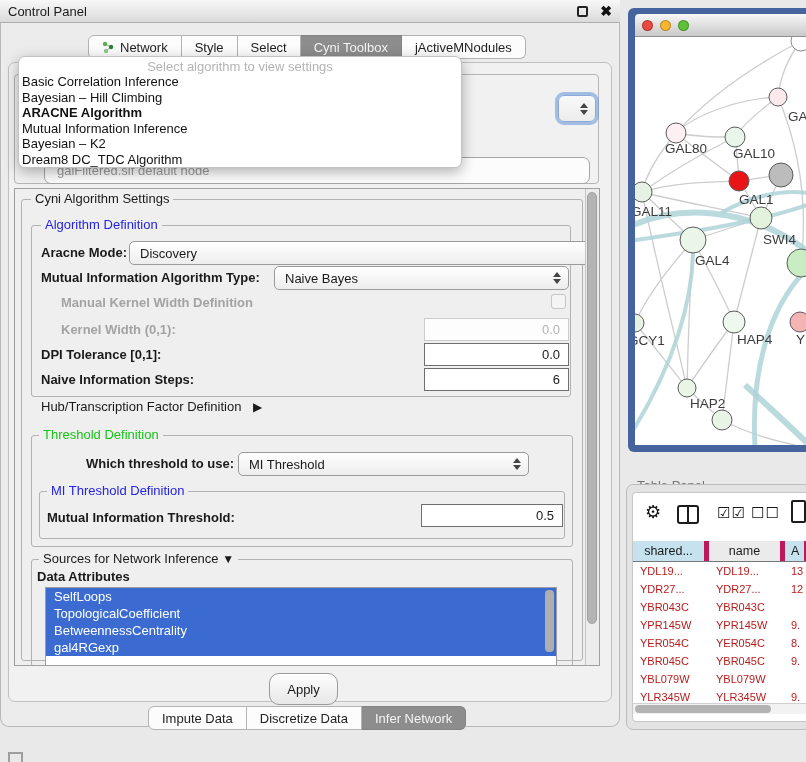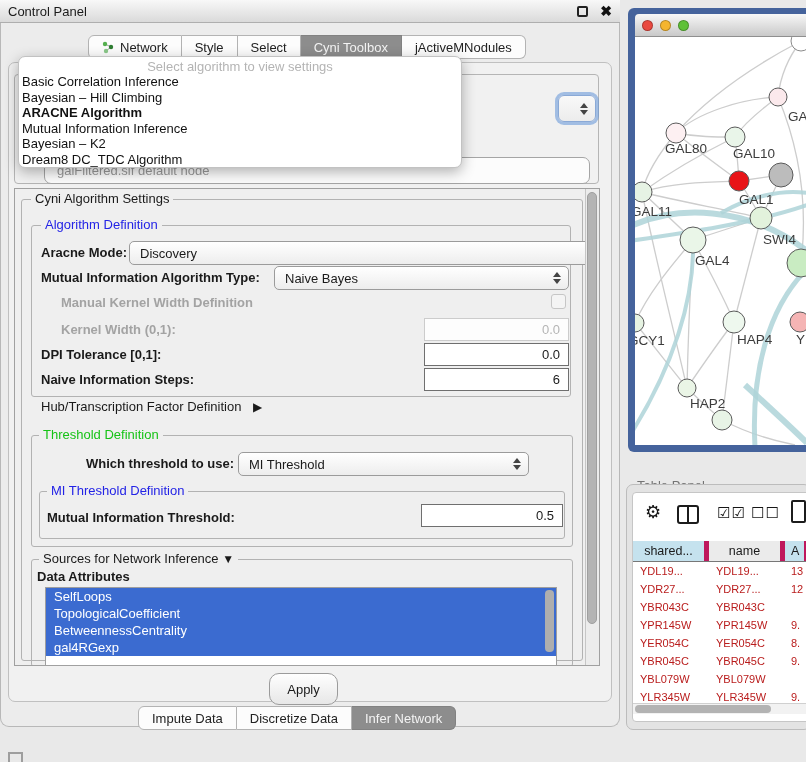--- a/index.html
+++ b/index.html
@@ -12,21 +12,21 @@
   .cp-title { position:absolute; left:0; top:8; width:620px; height:23px;
         background:linear-gradient(#f8f8f8,#dadada); border-bottom:1px solid #aeaeae;
         display:flex; align-items:center; padding:0 8px; z-index:4; }
   .cp-title .t { flex:1; font-size:13px; color:#1a1a1a; }
   .float-btn { width:11px; height:11px; border:2px solid #222; border-radius:2px; margin-right:12px; }
   .close-btn { font-size:14px; font-weight:bold; color:#111; line-height:11px; }
 
   
   .tabrow { position:absolute; display:flex; z-index:4; }
   .tabrow.top { left:88px; top:35px; }
-  .tabrow.bottom { left:138px; top:706px; }
+  .tabrow.bottom { left:148px; top:706px; }
   .tab { height:24px; padding:0 13px; display:flex; align-items:center; gap:5px;
          background:#fcfcfc; border:1px solid #b3b3b3; border-left:none; font-size:13px; color:#222; }
   .tab:first-child { border-left:1px solid #b3b3b3; border-radius:6px 0 0 6px; }
   .tab:last-child { border-radius:0 6px 6px 0; }
   .tab.selected { background:#8d8d8d; color:#f4f4f4; border-color:#828282; }
 
   .main-panel { position:absolute; left:8px; top:62px; width:604px; height:640px;
         background:#f1f1f1; border:1px solid #c0c0c0; border-radius:7px; z-index:1; }
 
   

